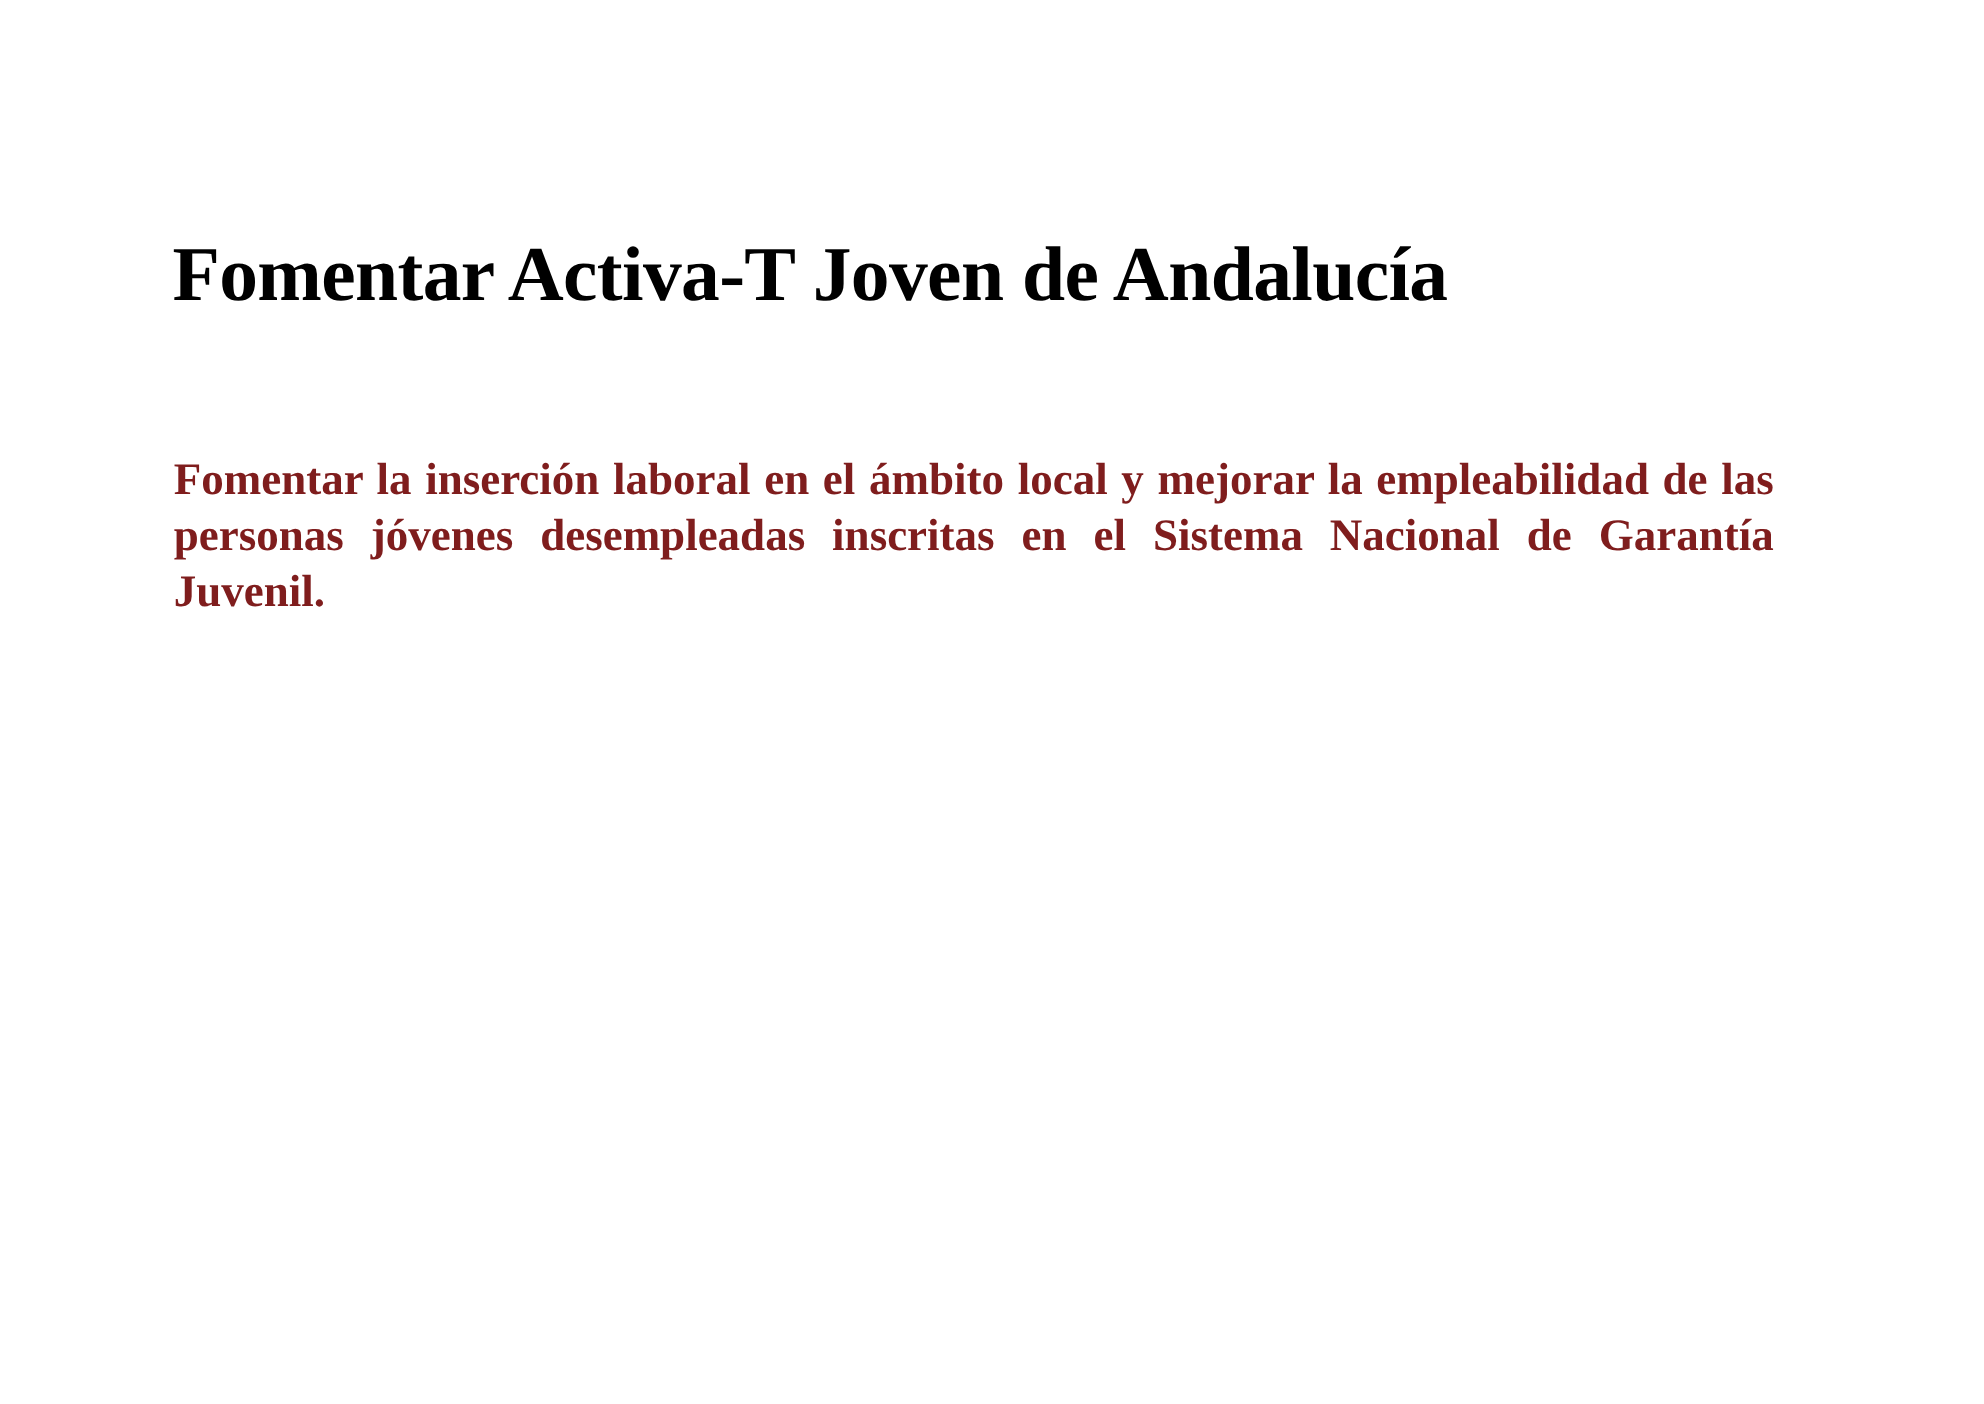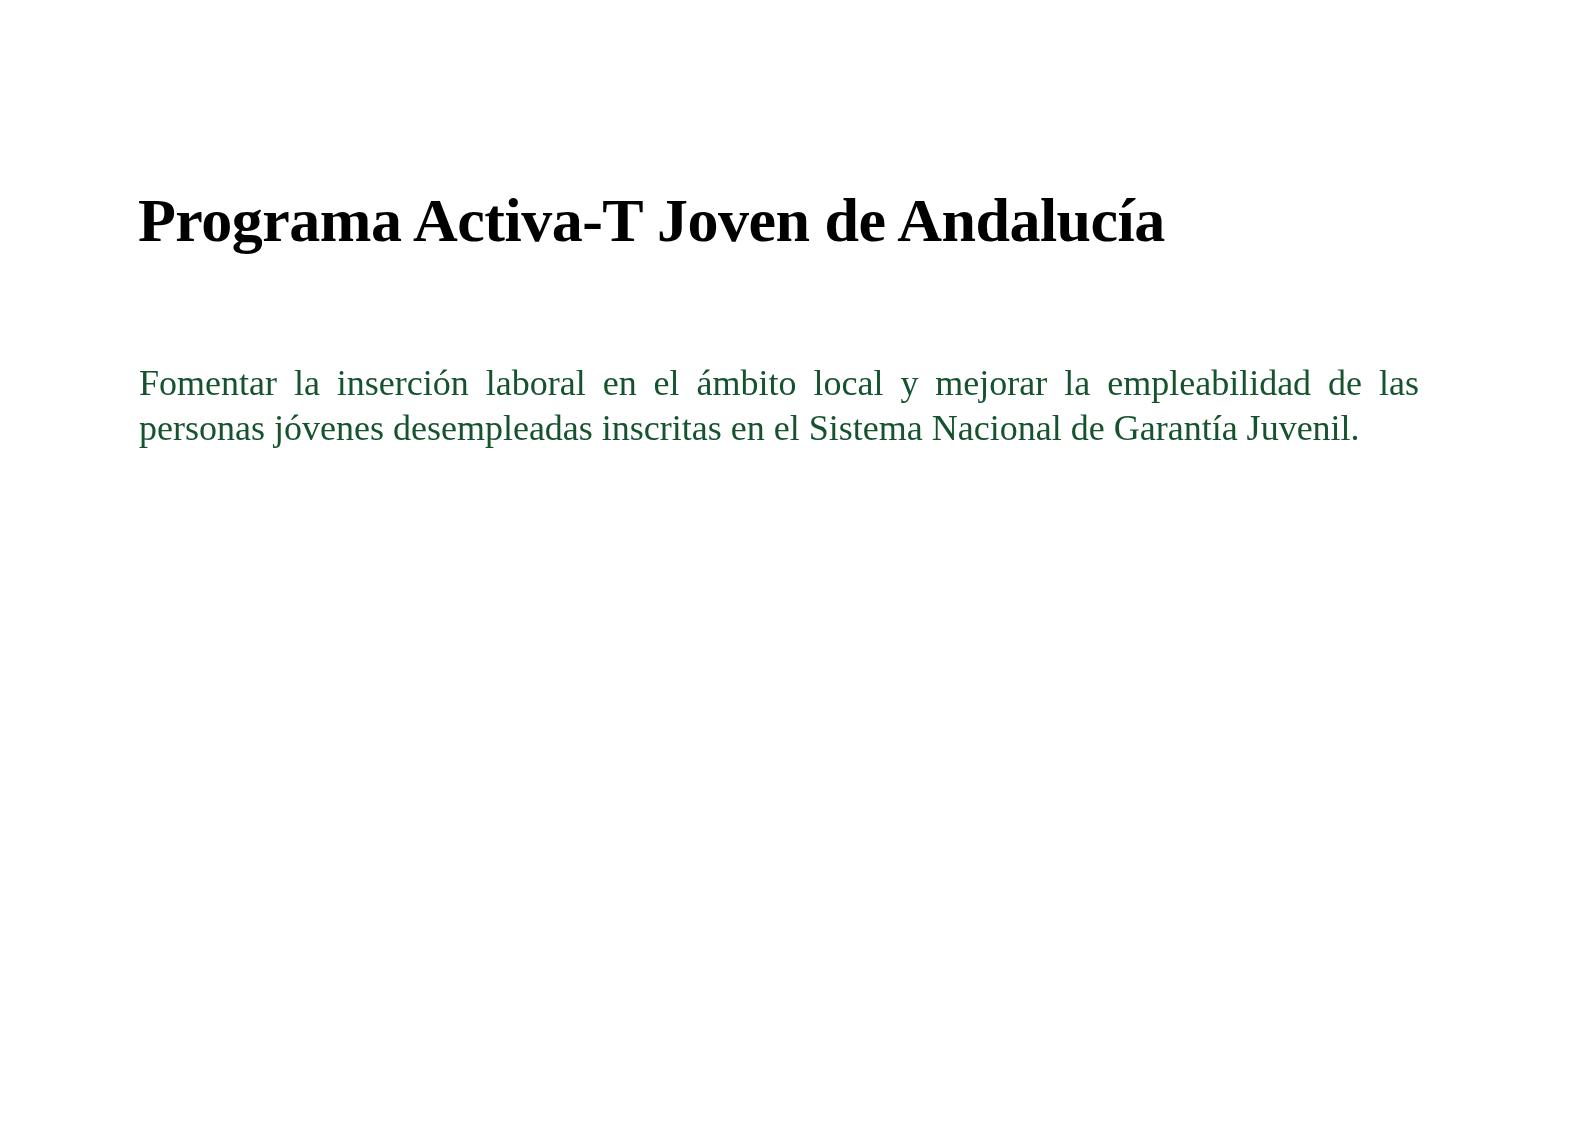--- a/index.html
+++ b/index.html
@@ -34,36 +34,37 @@
   
   .body-paragraph {
     position: absolute;
     left: 139px;
     top: 325px;
     width: 1280px;
     font-family: "Liberation Serif", "DejaVu Serif", serif;
     font-size: 36px;
     line-height: 45px;
     text-align: justify;
-    color: #14532d;
+    color: #7f1d1d;
+    font-weight: bold;
   }
 
   
   .logo-strip {
     position: absolute;
     left: 0;
     top: 700px;
     width: 1587px;
     height: 130px;
   }
 </style>
 </head>
 <body>
 
-<h1 class="page-title">Programa Activa-T Joven de Andalucía</h1>
+<h1 class="page-title">Fomentar Activa-T Joven de Andalucía</h1>
 
 <p class="body-paragraph">Fomentar la inserción laboral en el ámbito local y mejorar la empleabilidad de las personas jóvenes desempleadas inscritas en el Sistema Nacional de Garantía Juvenil.</p>
 
 <div class="logo-strip">
 
   
   
 
   
   

